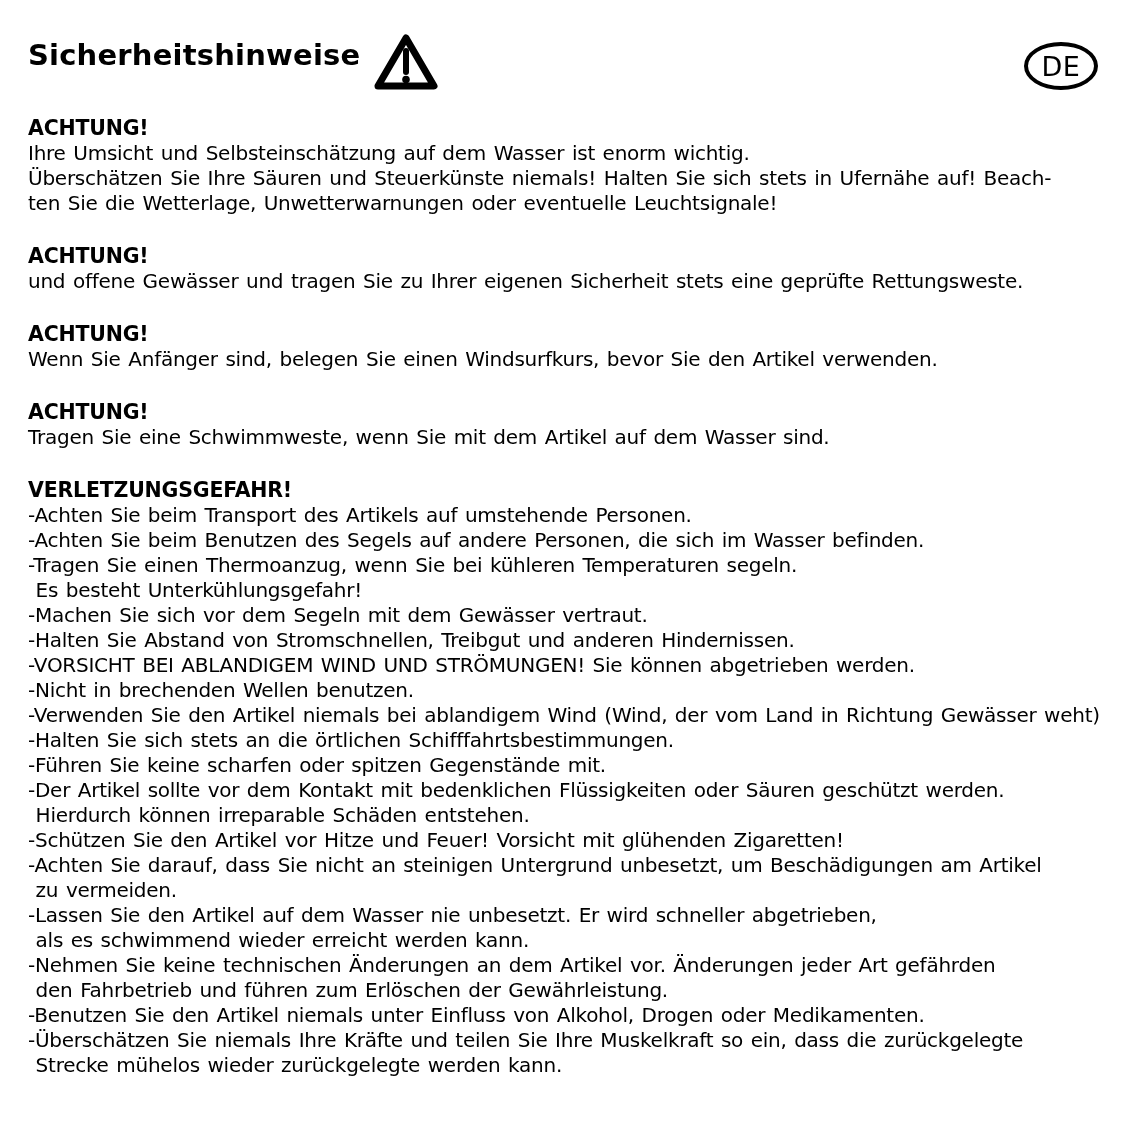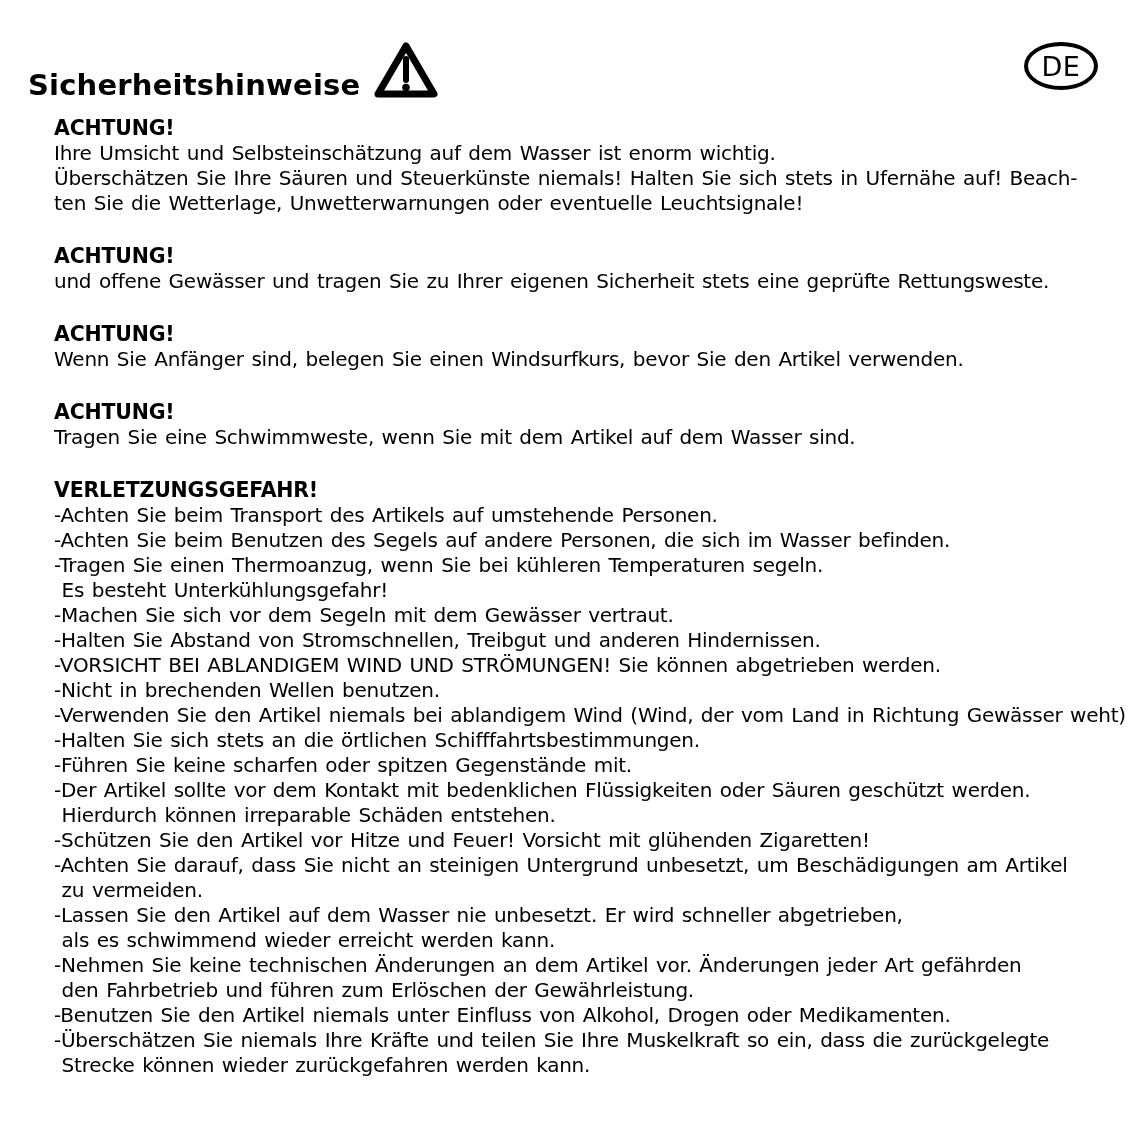--- a/index.html
+++ b/index.html
@@ -13,21 +13,21 @@
     position: relative;
     width: 1142px;
     height: 1147px;
     box-sizing: border-box;
     padding: 38px 16px 0 28px;
     overflow: hidden;
     background: #ffffff;
   }
   .header-row {
     display: flex;
-    align-items: flex-end;
+    align-items: flex-start;
     gap: 12px;
     height: 64px;
   }
   .page-title {
     font-size: 29px;
     font-weight: bold;
     letter-spacing: 0.2px;
     white-space: nowrap;
   }
   .warning-triangle {
@@ -45,21 +45,21 @@
     height: 40px;
     border: 4px solid #000;
     border-radius: 50%;
     display: flex;
     align-items: center;
     justify-content: center;
     font-size: 27px;
     font-weight: normal;
     letter-spacing: 0.5px;
   }
-  .section { margin-top: 28px; margin-left: 26px; }
+  .section { margin-top: 28px; }
   .section.first { margin-top: 14px; }
   .section-heading {
     font-size: 20.5px;
     font-weight: bold;
     line-height: 25px;
     letter-spacing: -0.2px;
     white-space: pre;
   }
   .section-body { }
   .body-line {
@@ -136,17 +136,17 @@
         <div class="body-line"> Hierdurch können irreparable Schäden entstehen.</div>
         <div class="body-line">-Schützen Sie den Artikel vor Hitze und Feuer! Vorsicht mit glühenden Zigaretten!</div>
         <div class="body-line">-Achten Sie darauf, dass Sie nicht an steinigen Untergrund unbesetzt, um Beschädigungen am Artikel</div>
         <div class="body-line"> zu vermeiden.</div>
         <div class="body-line">-Lassen Sie den Artikel auf dem Wasser nie unbesetzt. Er wird schneller abgetrieben,</div>
         <div class="body-line"> als es schwimmend wieder erreicht werden kann.</div>
         <div class="body-line">-Nehmen Sie keine technischen Änderungen an dem Artikel vor. Änderungen jeder Art gefährden</div>
         <div class="body-line"> den Fahrbetrieb und führen zum Erlöschen der Gewährleistung.</div>
         <div class="body-line">-Benutzen Sie den Artikel niemals unter Einfluss von Alkohol, Drogen oder Medikamenten.</div>
         <div class="body-line">-Überschätzen Sie niemals Ihre Kräfte und teilen Sie Ihre Muskelkraft so ein, dass die zurückgelegte</div>
-        <div class="body-line"> Strecke können wieder zurückgefahren werden kann.</div>
+        <div class="body-line"> Strecke mühelos wieder zurückgelegte werden kann.</div>
       </div>
   </div>
 
 </div>
 
 </body></html>

